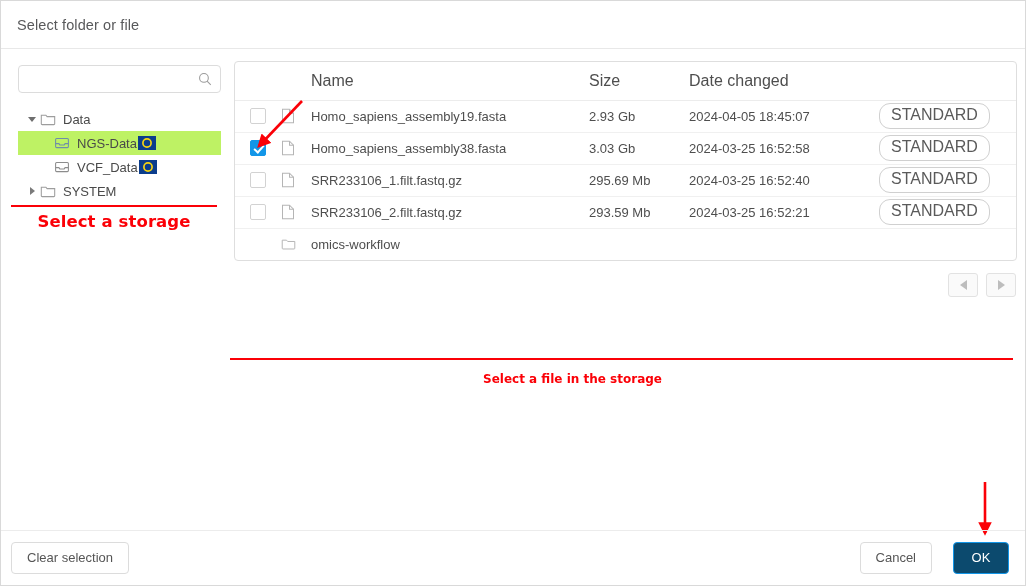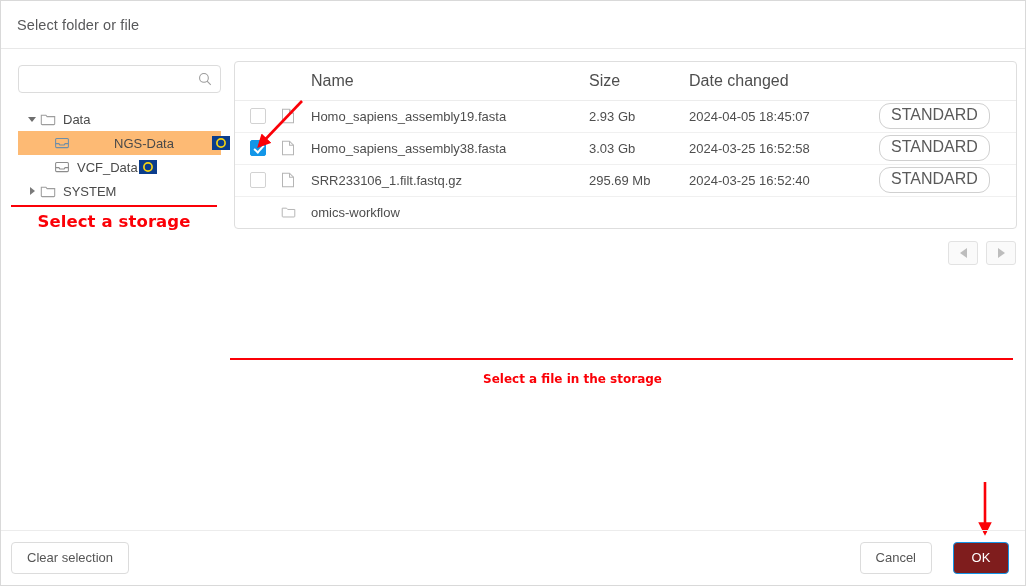--- a/index.html
+++ b/index.html
@@ -77,21 +77,21 @@
     display: flex;
     align-items: center;
     height: 24px;
     font-size: 13px;
     color: #4a4a4a;
     cursor: pointer;
     padding-right: 4px;
   }
   .tree-row.lvl0 { padding-left: 6px; }
   .tree-row.lvl1 { padding-left: 36px; }
-  .tree-row.selected { background: #fdba74; gap: 37px; }
+  .tree-row.selected { background: #bef264; }
   .caret {
     width: 16px; height: 16px;
     display: inline-flex;
     align-items: center; justify-content: center;
     flex: 0 0 16px;
   }
   .caret i {
     display: block;
     width: 0; height: 0;
   }
@@ -291,21 +291,21 @@
     padding: 0 15px;
     line-height: 30px;
   }
   .btn-default {
     border: 1px solid #dcdcdc;
     background: #fff;
     color: #555;
   }
   .btn-primary {
     border: 1px solid #1296e8;
-    background: #7f1d1d;
+    background: #0c4a6e;
     color: #fff;
     min-width: 56px;
     text-align: center;
   }
   .footer-right {
     margin-left: auto;
     display: flex;
     gap: 21px;
     padding-right: 6px;
   }
@@ -460,20 +460,37 @@
                 </svg>
               </td>
               <td>SRR233106_1.filt.fastq.gz</td>
               <td>295.69 Mb</td>
               <td>2024-03-25 16:52:40</td>
               <td>
                 <span class="badge-std">STANDARD</span>
               </td>
             </tr>
 
+            <tr>
+              <td class="chk-cell">
+                <span class="chkbox"></span>
+              </td>
+              <td>
+                <svg class="doc-icon" viewBox="0 0 15 16" fill="none">
+                  <path d="M1.5 1.2h7l4 4v9.6h-11V1.2z" stroke="currentColor" stroke-width="1.05"></path>
+                  <path d="M8.5 1.2v4h4" stroke="currentColor" stroke-width="1.05"></path>
+                </svg>
+              </td>
+              <td>SRR233106_2.filt.fastq.gz</td>
+              <td>293.59 Mb</td>
+              <td>2024-03-25 16:52:21</td>
+              <td>
+                <span class="badge-std">STANDARD</span>
+              </td>
+            </tr>
 
             <tr>
               <td class="chk-cell"></td>
               <td>
                 <svg class="folder-icon-cell" viewBox="0 0 16 16" fill="none">
                   <path d="M1.3 3.9h4.6l1.2 1.4h7.6v7.2a.8.8 0 0 1-.8.8H2.1a.8.8 0 0 1-.8-.8V3.9z" stroke="currentColor" stroke-width="1.05"></path>
                 </svg>
               </td>
               <td>omics-workflow</td>
               <td></td>

